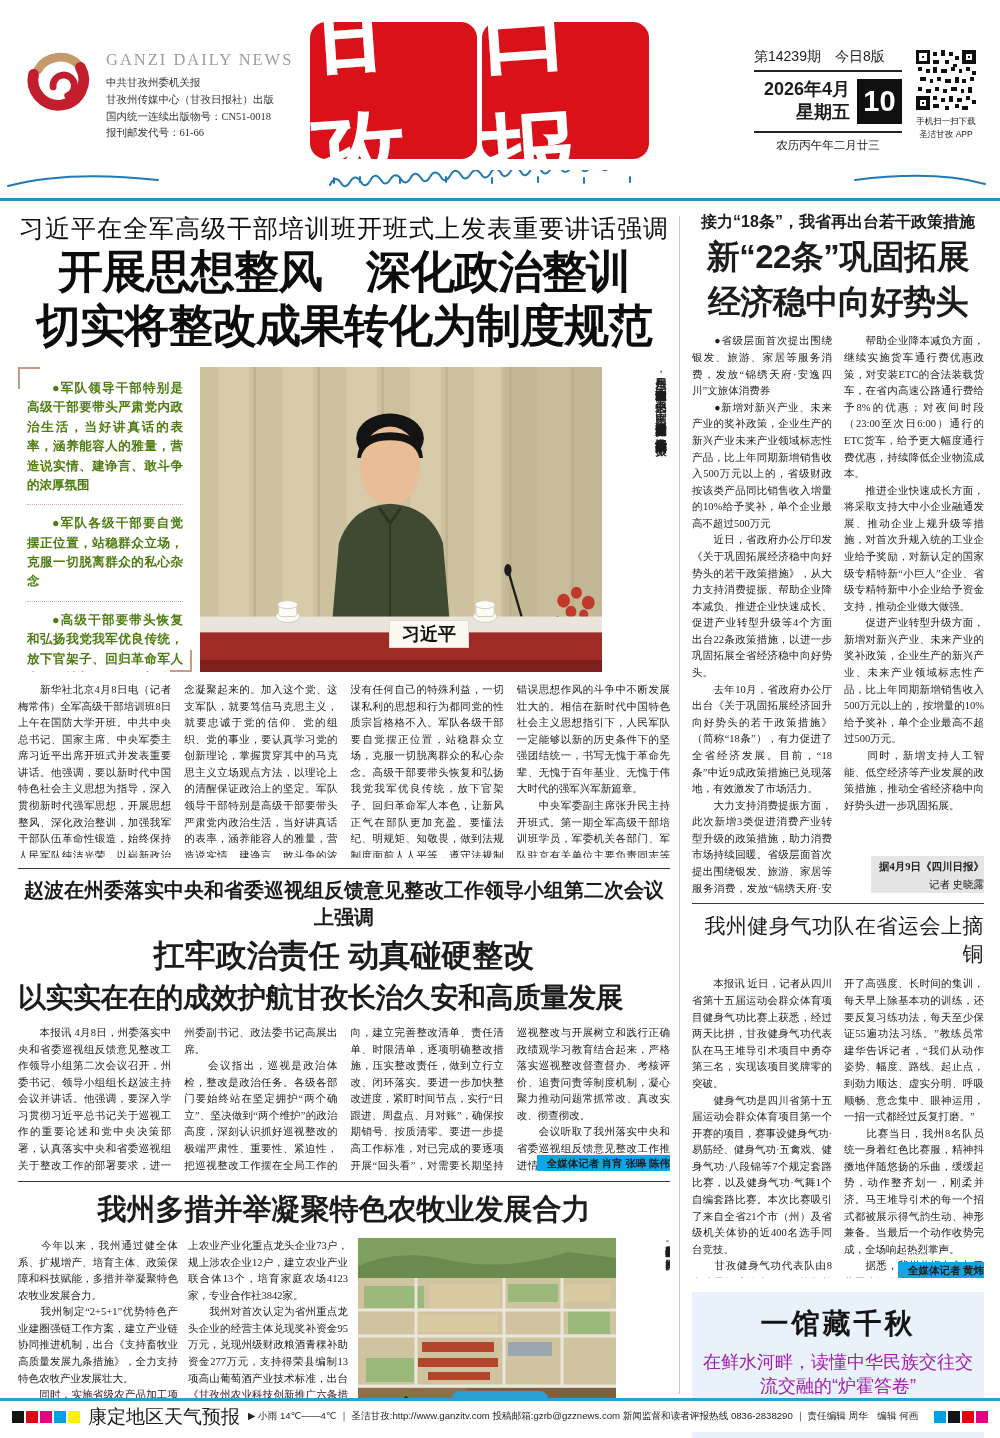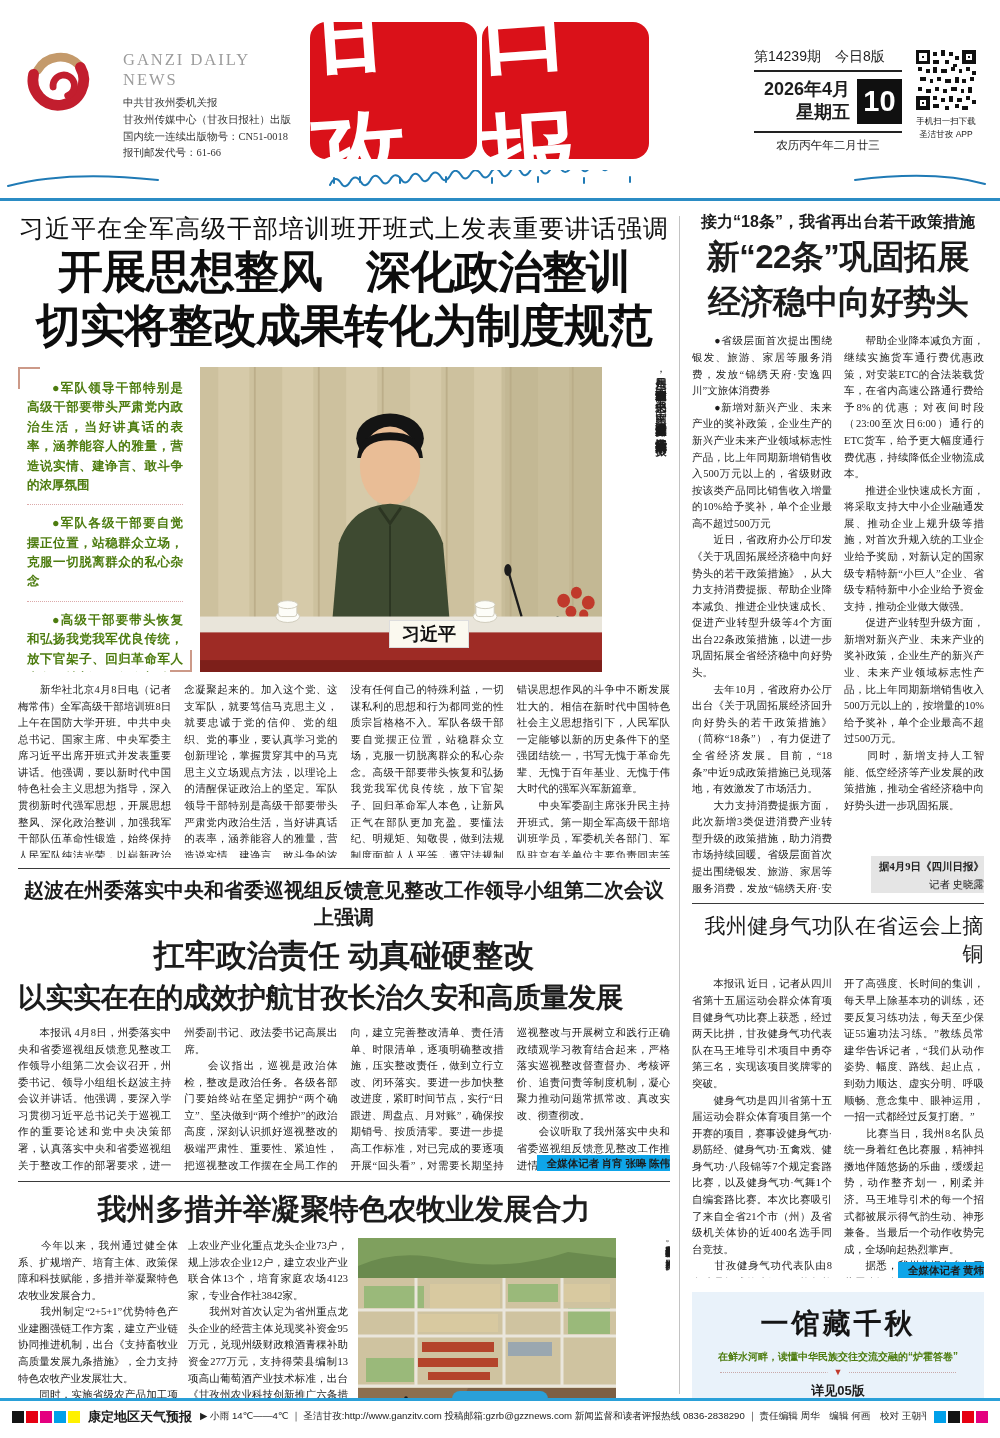--- a/index.html
+++ b/index.html
@@ -2,21 +2,21 @@
 <html><head>
 <meta charset="utf-8">
 <style>
   html,body{margin:0;padding:0;background:#e9e9e9;}
   .page{width:1000px;height:1438px;margin:0 auto;background:#fff;position:relative;overflow:hidden;
         font-family:"Liberation Serif","DejaVu Serif",serif;color:#1c1c1c;}
   .hei{font-family:"Liberation Sans","DejaVu Sans",sans-serif;}
 
   
   .masthead{position:absolute;top:20px;left:18px;right:14px;height:152px;}
-  .brand{position:absolute;left:0;top:26px;width:290px;display:flex;gap:27px;}
+  .brand{position:absolute;left:0;top:26px;width:290px;display:flex;gap:10px;}
   .brand svg{width:78px;height:78px;flex:none;}
   .brand-en{font-size:16.5px;color:#9c9c9c;letter-spacing:2px;margin:4px 0 5px;}
   .brand-info{font-size:10.5px;line-height:1.6;color:#333;}
   .title-wrap{position:absolute;left:292px;top:2px;display:flex;gap:5px;}
   .title-block{width:167px;height:137px;background:#da1119;border-radius:16px;color:#fff;
     display:flex;align-items:center;justify-content:center;font-size:95px;font-weight:bold;
     font-family:"DejaVu Serif",serif;letter-spacing:-6px;}
   .title-block span{transform:rotate(-4deg) translateX(-3px);display:inline-block;}
   .dateblock{position:absolute;right:0;top:28px;width:232px;display:flex;gap:9px;}
   .date-left{width:148px;font-family:Liberation Sans, sans-serif;}
@@ -81,33 +81,33 @@
   .policy-tail{position:absolute;right:0;bottom:0;background:#e5e5e5;text-align:right;font-size:10.5px;
     line-height:1.7;padding:2px 0 0 8px;}
   .policy-tail .src{font-weight:bold;}
 
   .qigong-h1{font-size:21px;font-weight:400;text-align:right;letter-spacing:0.5px;}
   .qigong-body{display:flex;gap:12px;height:302px;margin-top:8px;position:relative;overflow:hidden;}
 
   .promo{margin-top:14px;background:#e9f2fa;text-align:center;padding:13px 10px 10px;
     font-family:"Liberation Sans","DejaVu Sans",sans-serif;}
   .promo-title{font-size:28px;font-weight:900;letter-spacing:3px;color:#151515;}
-  .promo-sub{font-size:10px;margin-top:7px;color:#4d7c0f;font-weight:bold;}
+  .promo-sub{font-size:18px;margin-top:7px;color:#a21caf;}
   .promo-divider{border-top:1px dotted #c9a9a9;margin:8px 18px 0;position:relative;height:8px;}
   .promo-divider .tri{position:absolute;top:-6px;left:50%;transform:translateX(-50%);color:#c0392b;font-size:9px;background:#e9f2fa;padding:0 6px;}
   .promo-page{font-size:13px;font-weight:bold;margin-top:1px;}
 
   .footer{position:absolute;left:0;right:0;bottom:6px;height:34px;background:#fff;z-index:9;
     border-top:3px solid #2aa0d8;display:flex;align-items:center;gap:8px;padding:0 12px;box-sizing:border-box;
     font-family:"Liberation Sans","DejaVu Sans",sans-serif;}
   .footer::before{content:'';position:absolute;top:-10px;left:50%;transform:translateX(-50%);
     width:96px;height:10px;background:#2aa0d8;border-radius:8px 8px 0 0;}
   .marks{display:flex;gap:2px;flex:none;}
   .marks span{width:12px;height:12px;display:inline-block;}
-  .footer-label{font-weight:bold;font-size:13px;white-space:nowrap;flex:none;}
+  .footer-label{font-weight:normal;font-size:19px;white-space:nowrap;flex:none;}
   .footer-text{font-size:9.6px;white-space:nowrap;overflow:hidden;flex:1;color:#222;}
 </style>
 </head>
 <body>
 
 <div class="page">
 
   <div class="masthead">
     <div class="brand">
       <svg viewBox="0 0 80 80">

